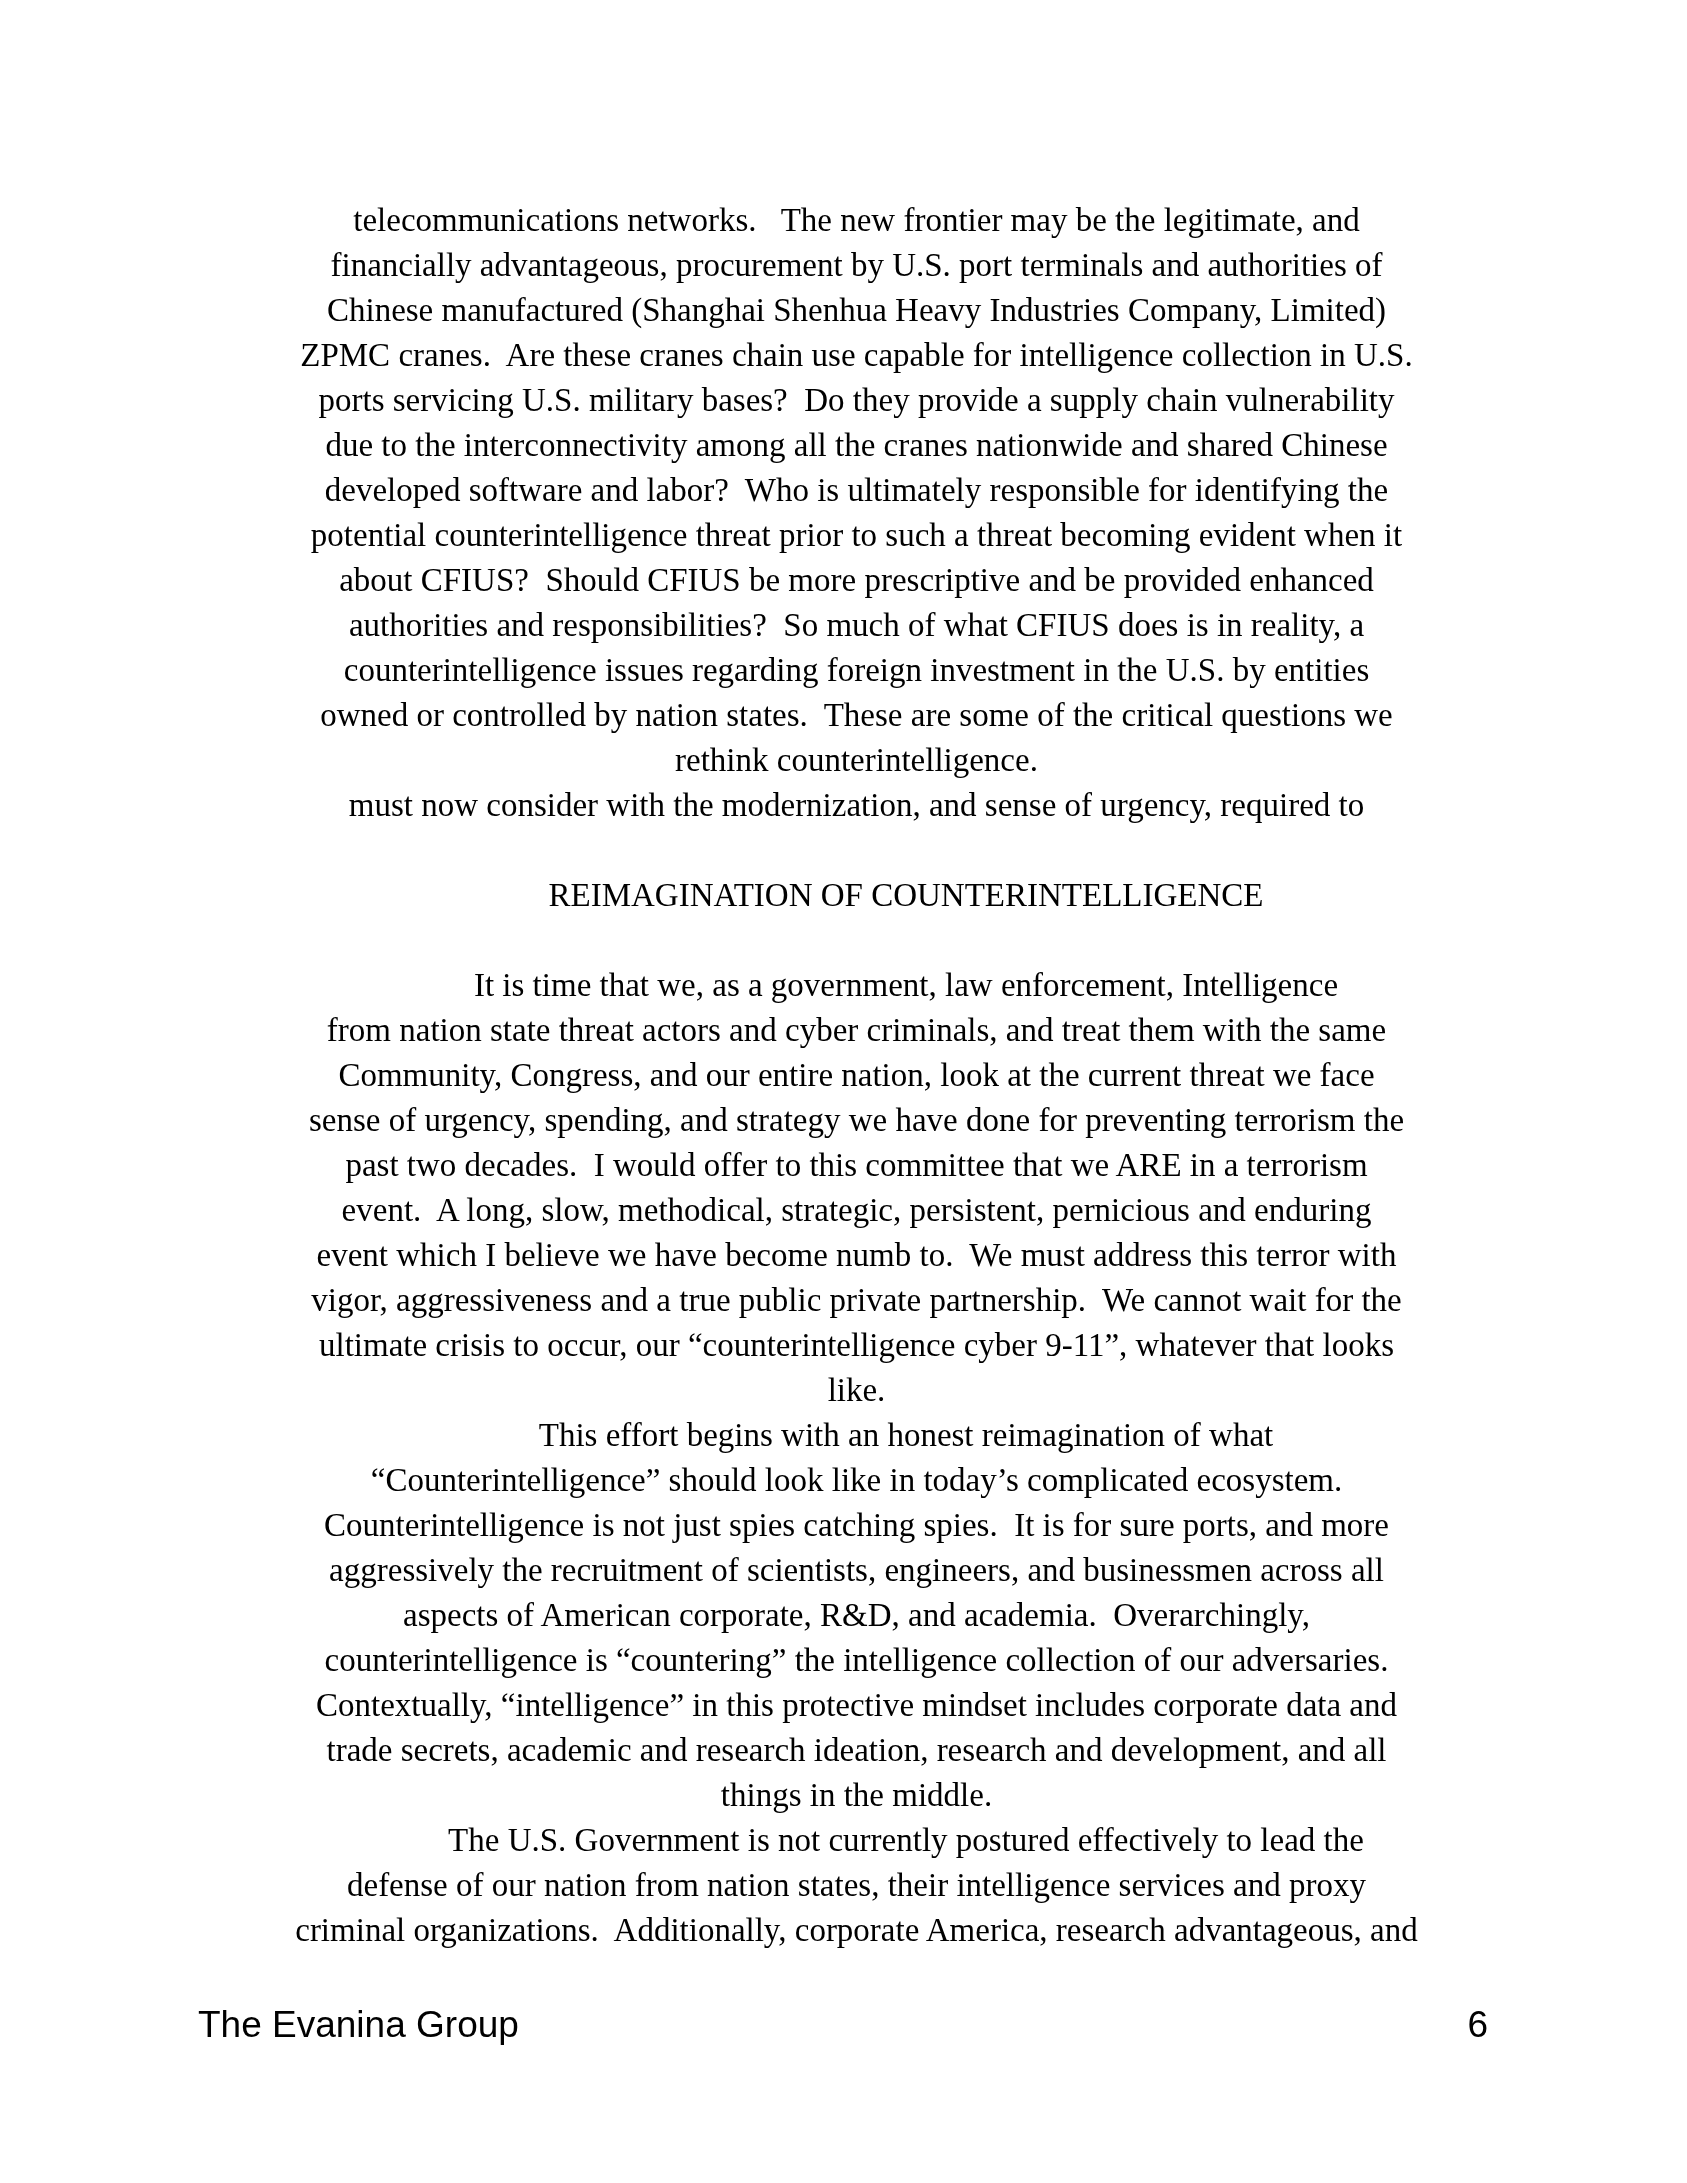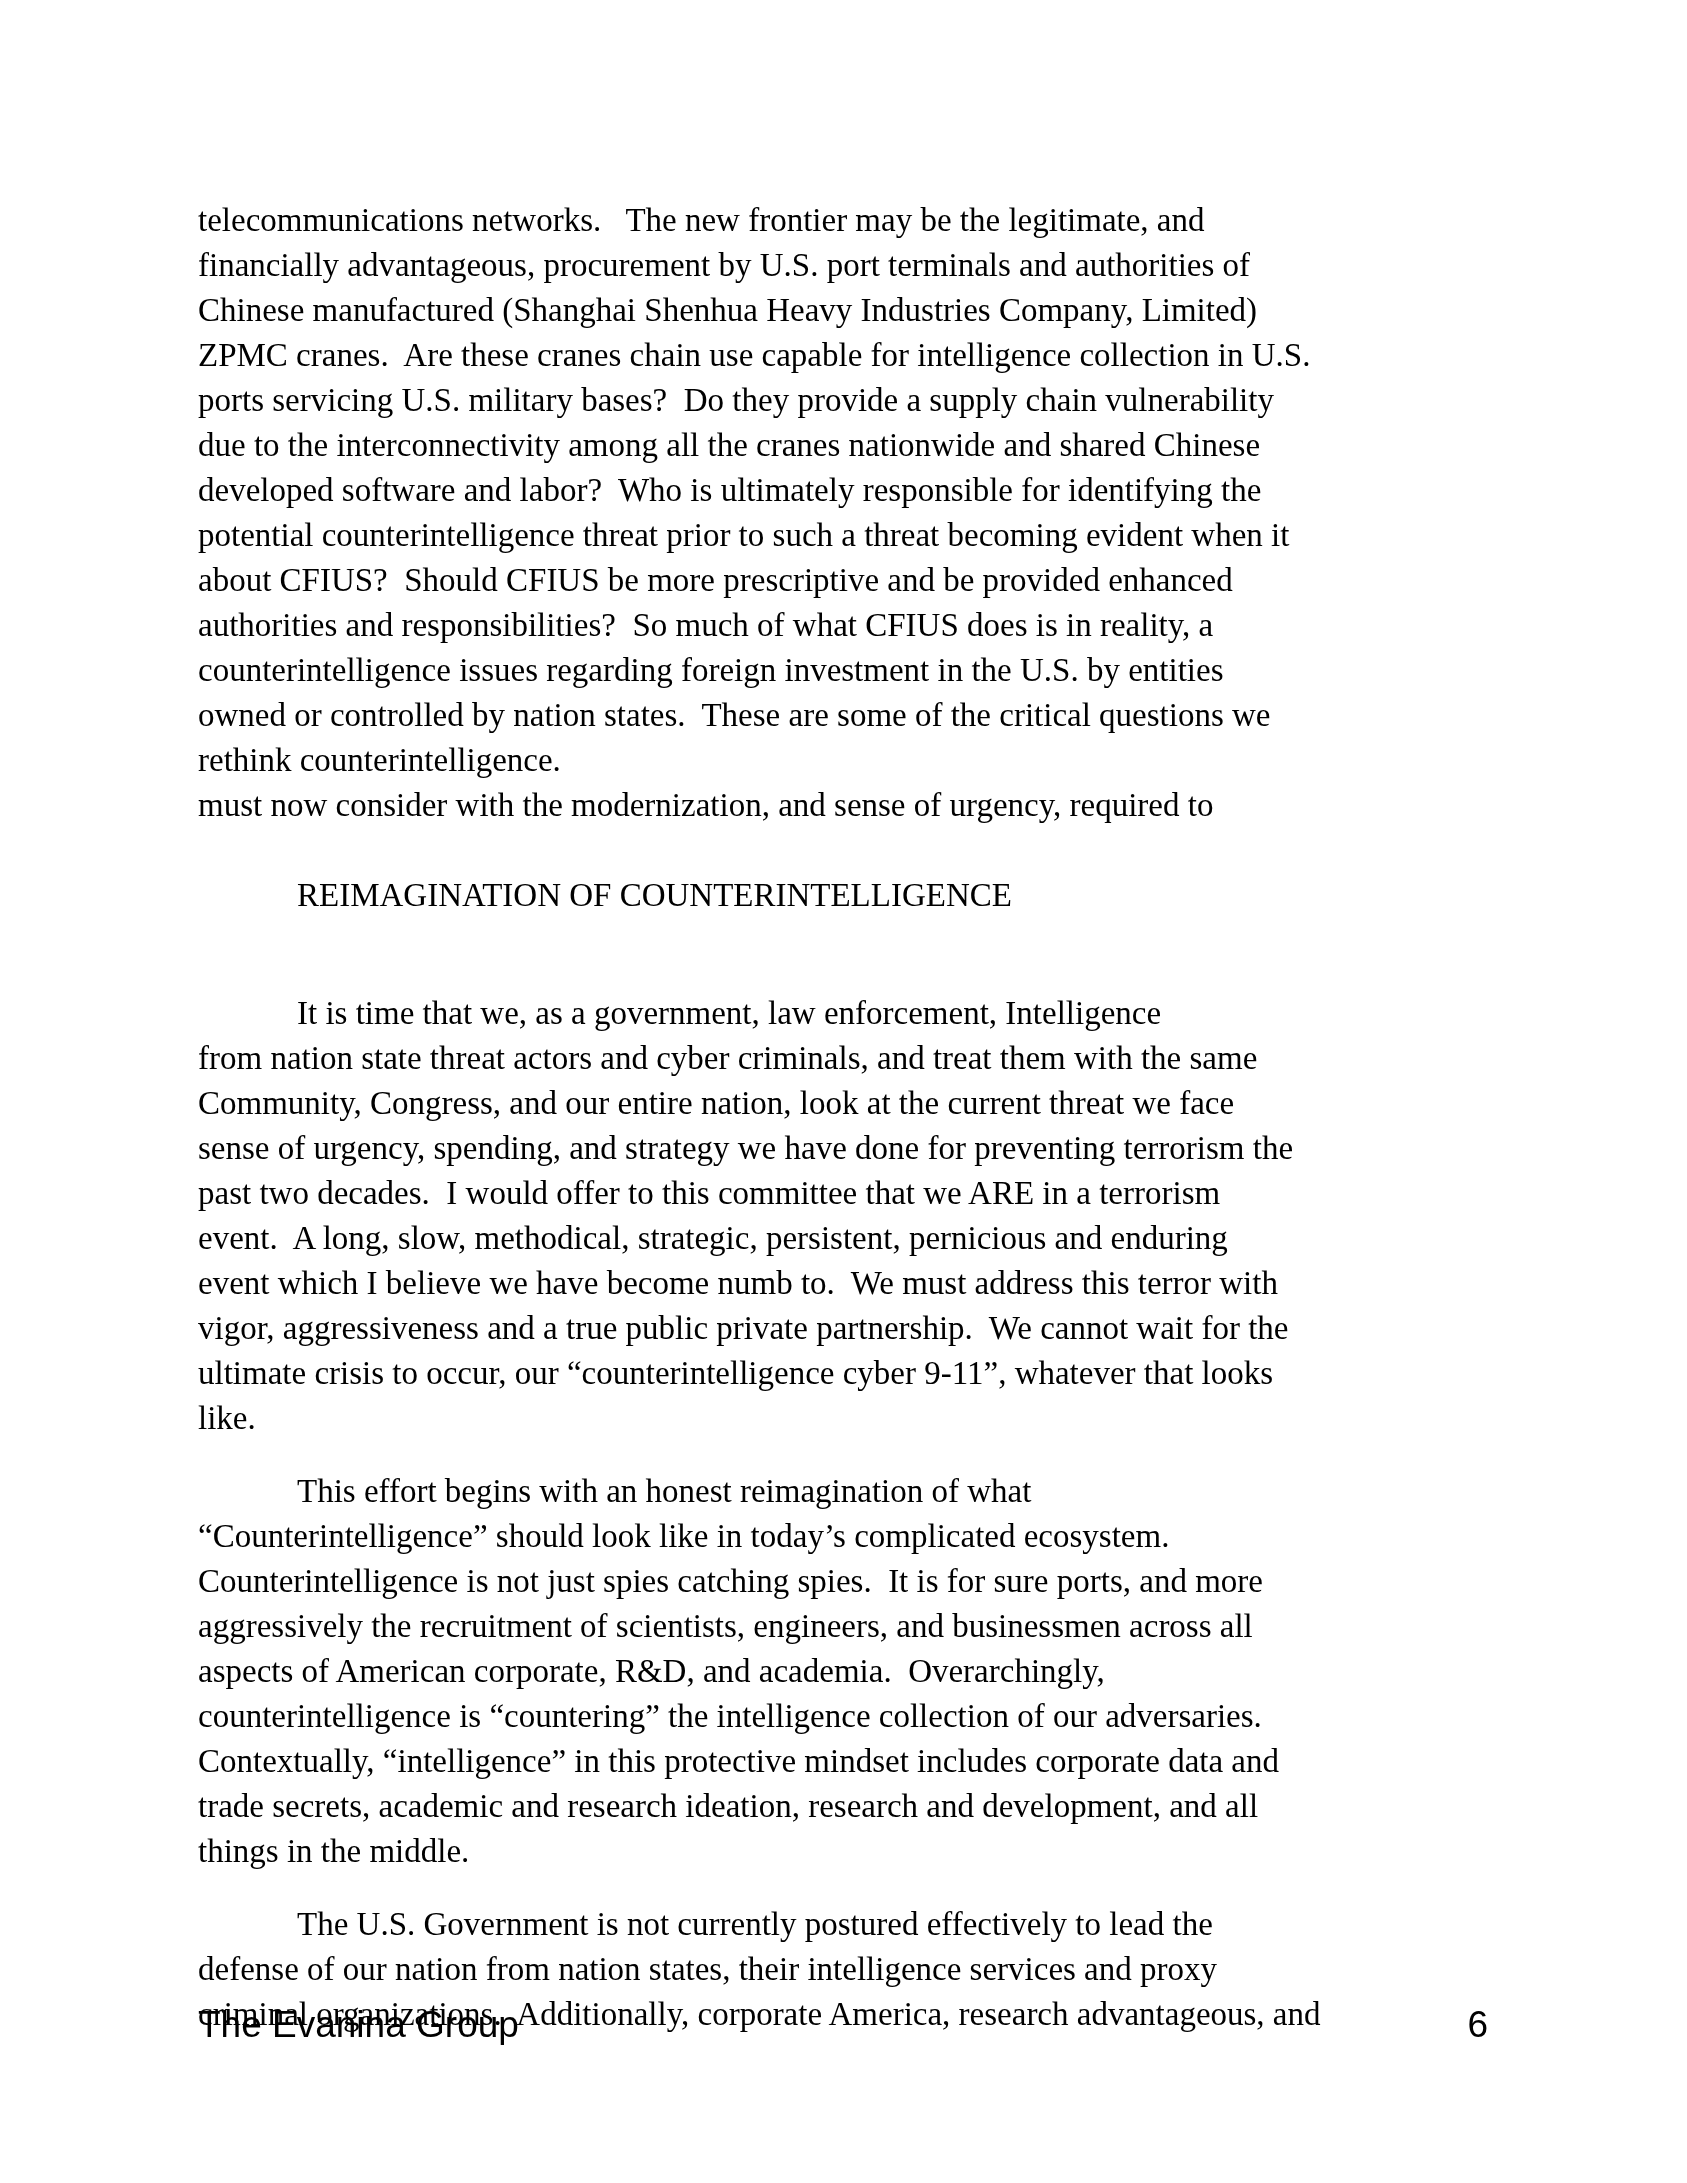--- a/index.html
+++ b/index.html
@@ -20,24 +20,24 @@
     position: absolute;
     left: 198px;
     top: 198px;
     width: 1317px;
     font-size: 33px;
     line-height: 45px;
   }
   .line {
     height: 45px;
     white-space: pre;
+    text-align: center;
   }
   .line.indent {
     padding-left: 99px;
-    margin-top: 28px;
   }
   .line.heading {
     padding-left: 99px;
   }
   .footer {
     position: absolute;
     left: 198px;
     top: 2009px;
     width: 1290px;
     display: flex;

